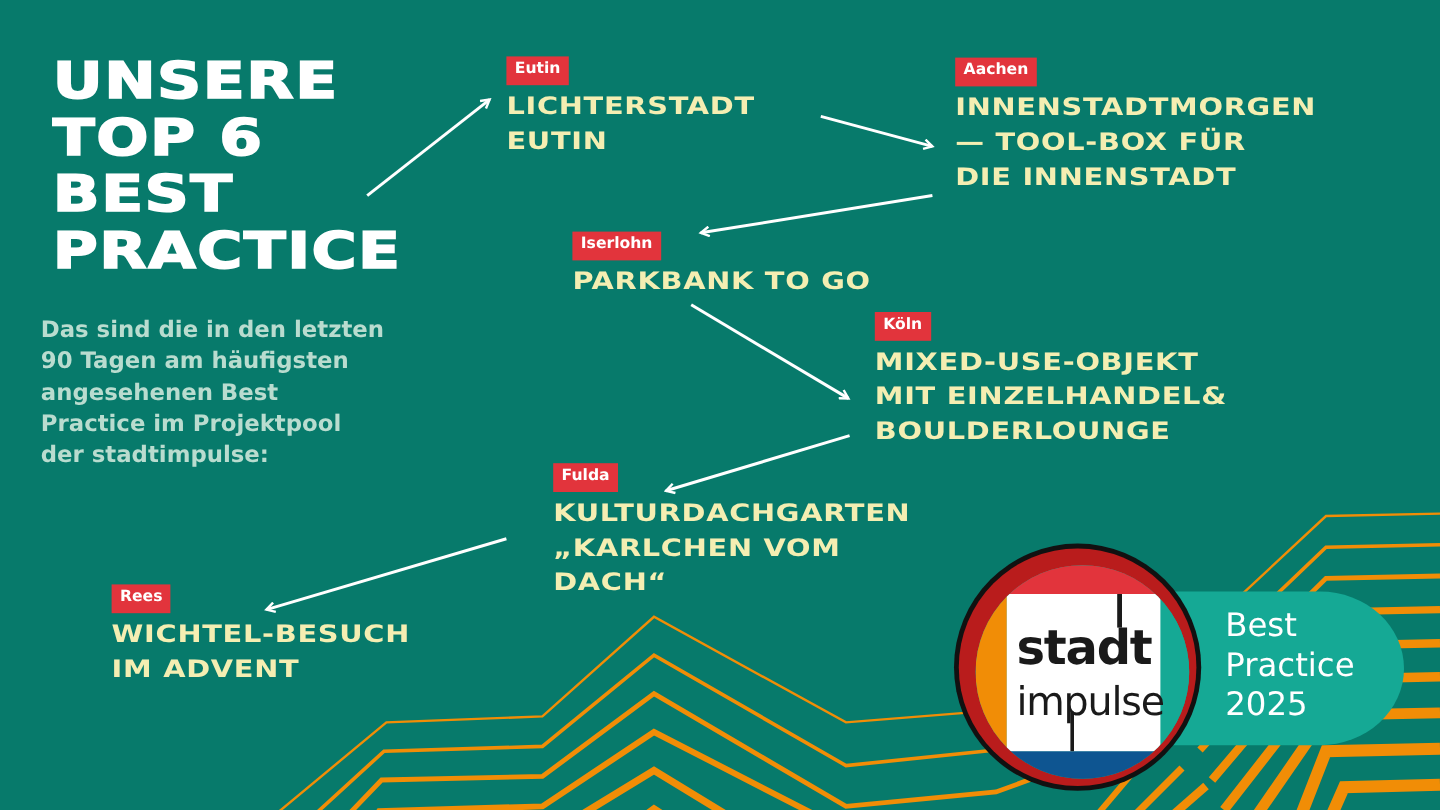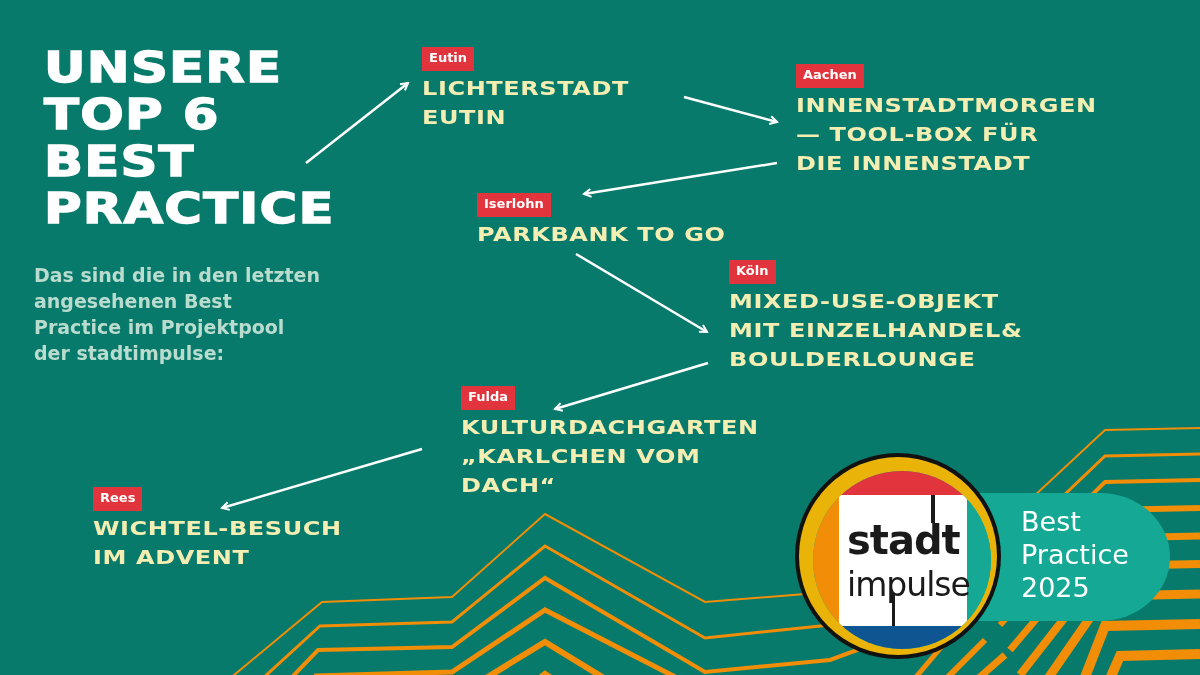--- a/index.html
+++ b/index.html
@@ -11,21 +11,21 @@
   .intro{position:absolute;left:34px;top:262px;width:300px;color:#b9dccf;font-family:"DejaVu Sans",sans-serif;font-size:19px;line-height:26px;font-weight:bold;}
   .entry{position:absolute;}
   .tag{display:inline-block;background:#e2343c;color:#fff;font-family:"DejaVu Sans",sans-serif;font-weight:bold;font-size:13px;line-height:22px;height:24px;padding:0 7px;}
   .title{color:#f4eeb2;font-family:"DejaVu Sans",sans-serif;font-weight:bold;font-size:20px;line-height:29px;text-transform:uppercase;letter-spacing:0.5px;transform:scaleX(1.2);transform-origin:left top;white-space:nowrap;margin-top:3px;}
   .title span{display:block;}
   .badge{position:absolute;left:795px;top:453px;width:370px;height:210px;}
   .ribbon{position:absolute;left:160px;top:40px;width:215px;height:128px;background:#15a995;border-radius:0 70px 70px 0/0 64px 64px 0;}
   .ribbon-text{position:absolute;left:226px;top:52px;color:#fff;font-family:"DejaVu Sans",sans-serif;font-size:27px;line-height:33px;font-weight:normal;}
   .ribbon-text span{display:block;}
   .circle-outer{position:absolute;left:0;top:0;width:206px;height:206px;border-radius:50%;background:#111;}
-  .circle-white{position:absolute;left:4px;top:4px;width:198px;height:198px;border-radius:50%;background:#eab308;}
+  .circle-white{position:absolute;left:4px;top:4px;width:198px;height:198px;border-radius:50%;background:#b91c1c;}
   .circle-inner{position:absolute;left:14px;top:14px;width:178px;height:178px;border-radius:50%;overflow:hidden;background:#15a995;}
   .q-red{position:absolute;left:0;top:0;width:178px;height:24px;background:#e2343c;}
   .q-blue{position:absolute;left:0;top:155px;width:178px;height:30px;background:#0e5591;}
   .q-orange{position:absolute;left:0;top:24px;width:26px;height:131px;background:#f18d06;}
   .q-teal{position:absolute;left:154px;top:24px;width:30px;height:131px;background:#15a995;}
   .q-white{position:absolute;left:26px;top:24px;width:128px;height:131px;background:#fff;}
   .logo-stadt{position:absolute;left:34px;top:47px;font-family:"DejaVu Sans",sans-serif;font-weight:bold;font-size:40px;color:#1a1a1a;letter-spacing:-1px;line-height:44px;}
   .logo-impulse{position:absolute;left:34px;top:96px;font-family:"DejaVu Sans",sans-serif;font-size:33px;color:#1a1a1a;letter-spacing:-1px;line-height:36px;}
   .logo-bar1{position:absolute;left:118px;top:24px;width:4px;height:28px;background:#1a1a1a;}
   .logo-bar2{position:absolute;left:79px;top:122px;width:3px;height:33px;background:#1a1a1a;}
@@ -71,34 +71,35 @@
 
 <h1 class="headline">
   <span>UNSERE</span>
   <span>TOP 6</span>
   <span>BEST</span>
   <span>PRACTICE</span>
 </h1>
 
 <div class="intro">
   <div>Das sind die in den letzten</div>
+  <div>90 Tagen am häufigsten</div>
   <div>angesehenen Best</div>
   <div>Practice im Projektpool</div>
   <div>der stadtimpulse:</div>
 </div>
 
 <div class="entry" style="left:422px;top:47px;">
   <div class="tag">Eutin</div>
   <div class="title">
     <span>Lichterstadt</span>
     <span>Eutin</span>
   </div>
 </div>
 
-<div class="entry" style="left:796px;top:64px;">
+<div class="entry" style="left:796px;top:48px;">
   <div class="tag">Aachen</div>
   <div class="title">
     <span>InnenstadtMorgen</span>
     <span>— Tool-Box für</span>
     <span>die Innenstadt</span>
   </div>
 </div>
 
 <div class="entry" style="left:477px;top:193px;">
   <div class="tag">Iserlohn</div>

